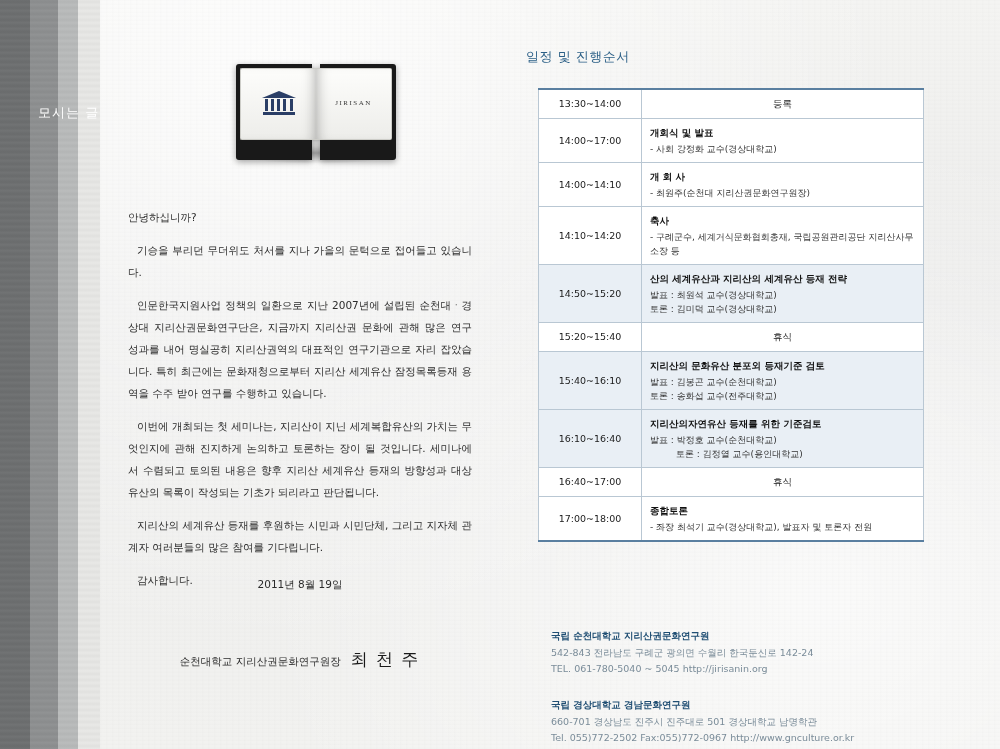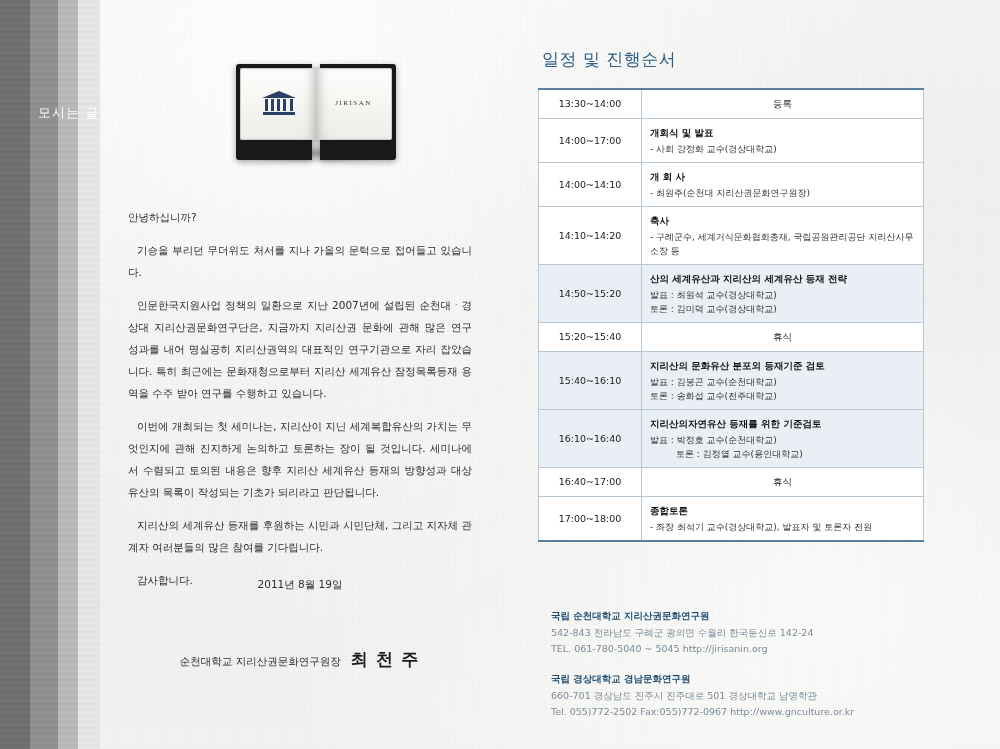--- a/index.html
+++ b/index.html
@@ -183,32 +183,32 @@
     left: 128px;
     top: 648px;
     width: 344px;
     text-align: center;
     font-size: 10.5px;
     color: #2b2b2b;
   }
   .sign-name {
     font-family: "Liberation Serif", serif;
     font-size: 17px;
-    font-weight: bold;
+    font-weight: normal;
     color: #1a1a1a;
     margin-left: 10px;
     letter-spacing: 2px;
   }
 
   
   .sched-title {
     position: absolute;
-    left: 542px;
+    left: 526px;
     top: 48px;
-    font-size: 17px;
+    font-size: 13px;
     color: #2b5f86;
     letter-spacing: 0.5px;
     text-align: right;
   }
   table.schedule {
     position: absolute;
     left: 538px;
     top: 88px;
     width: 386px;
     border-collapse: collapse;
@@ -256,20 +256,21 @@
     left: 551px;
     top: 608px;
     width: 420px;
     font-size: 9.5px;
     line-height: 16px;
   }
   .footer .org {
     color: #1f4e73;
     font-weight: bold;
     margin-bottom: 1px;
+    margin-top: 20px;
   }
   .footer .addr { color: #7a8c99; }
   .footer .blk { margin-bottom: 14px; }
 </style>
 </head>
 <body>
 
 <div class="page">
   <div class="paper-texture"></div>
   <div class="grain"></div>

